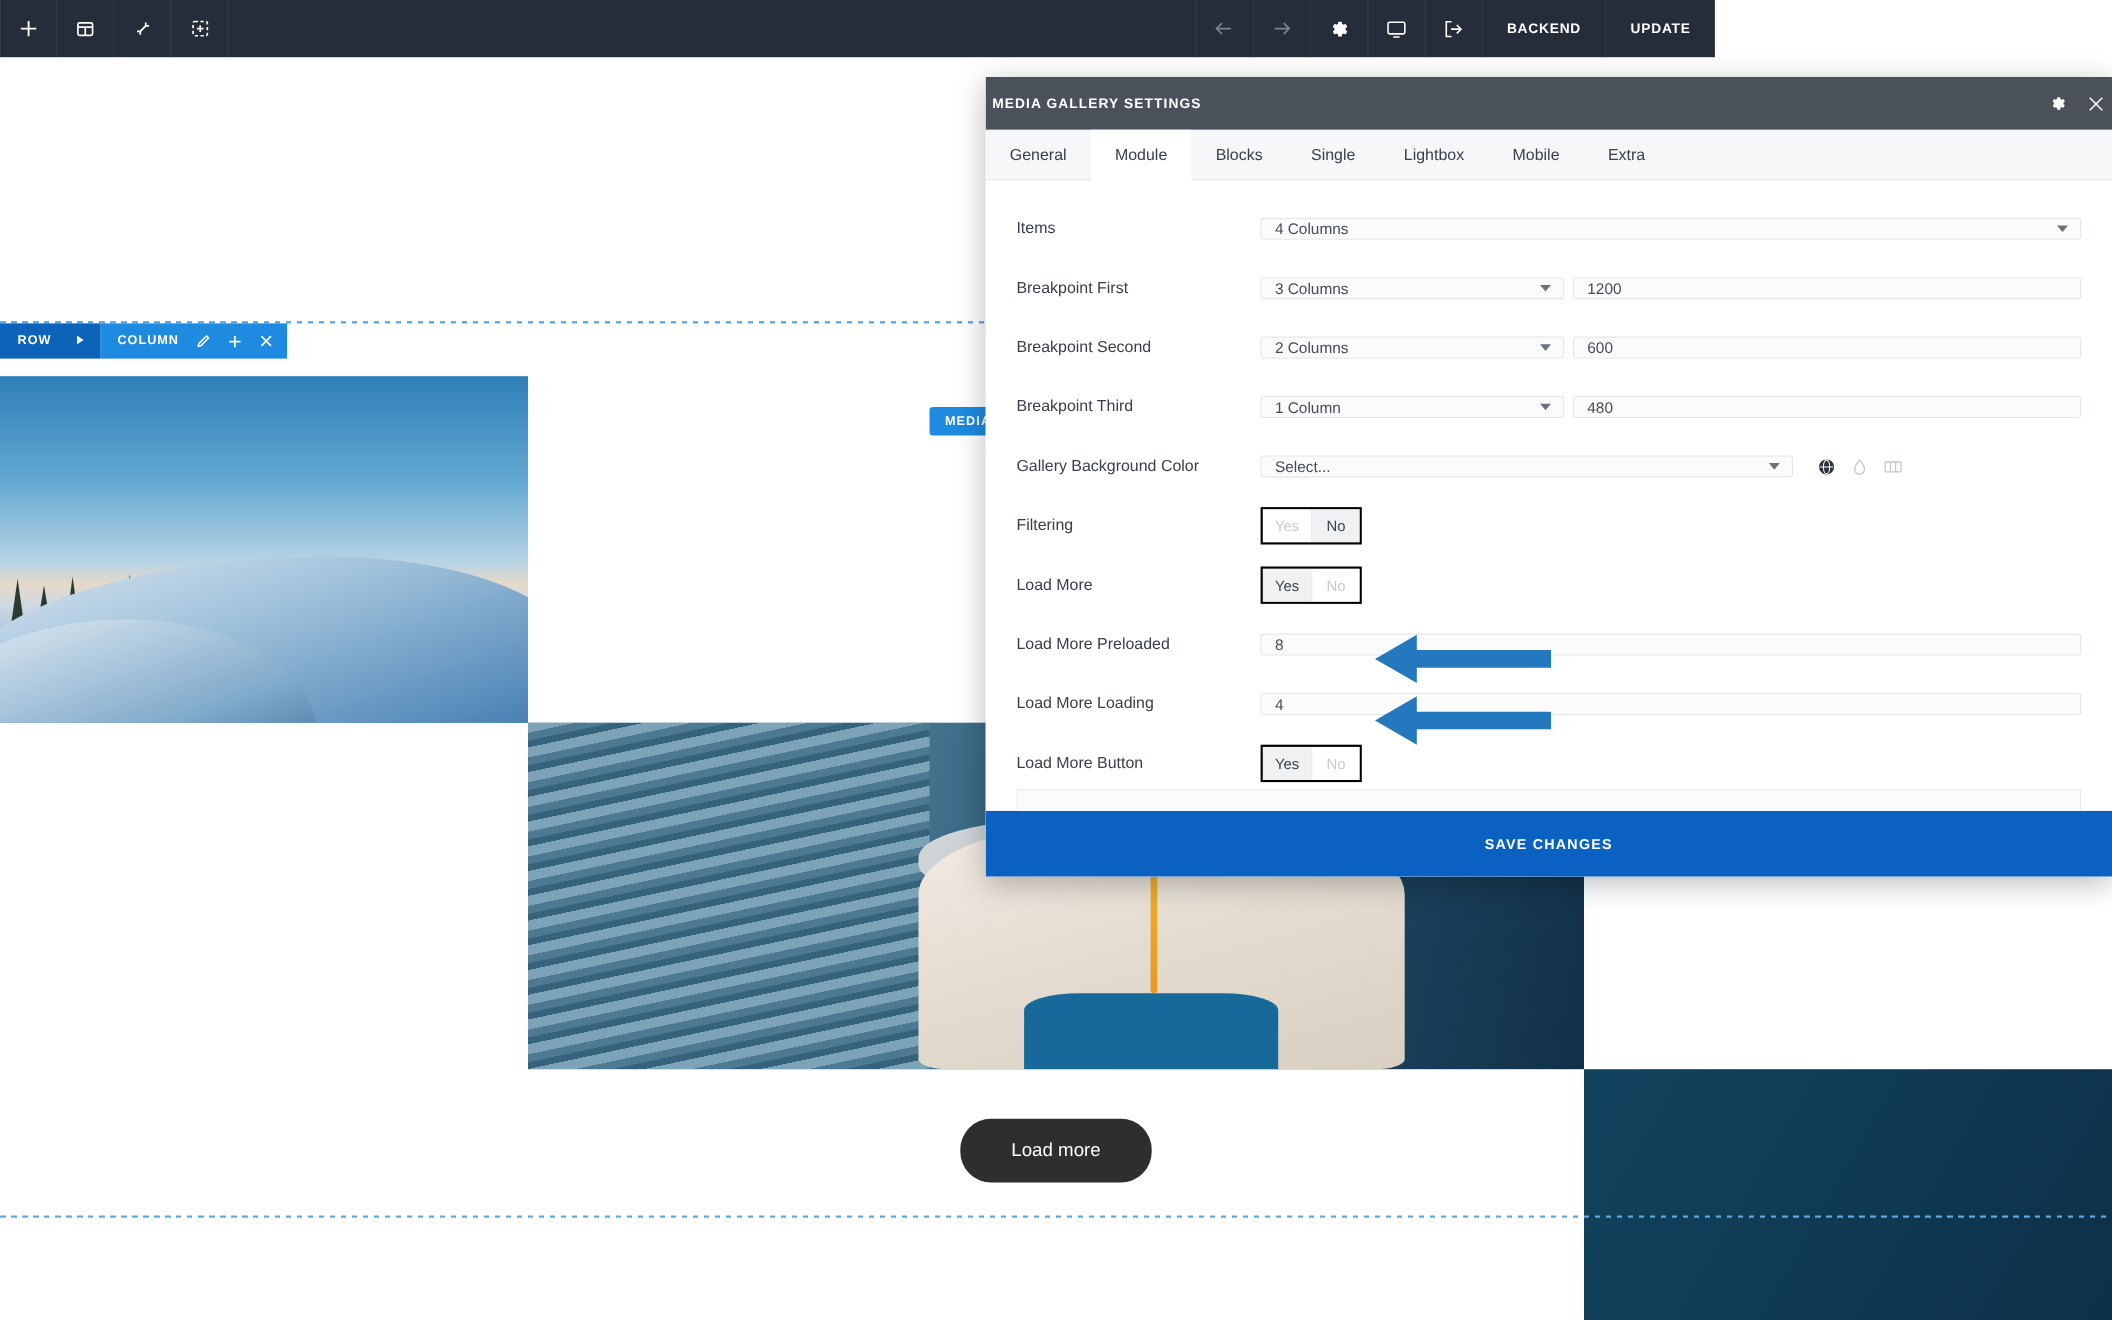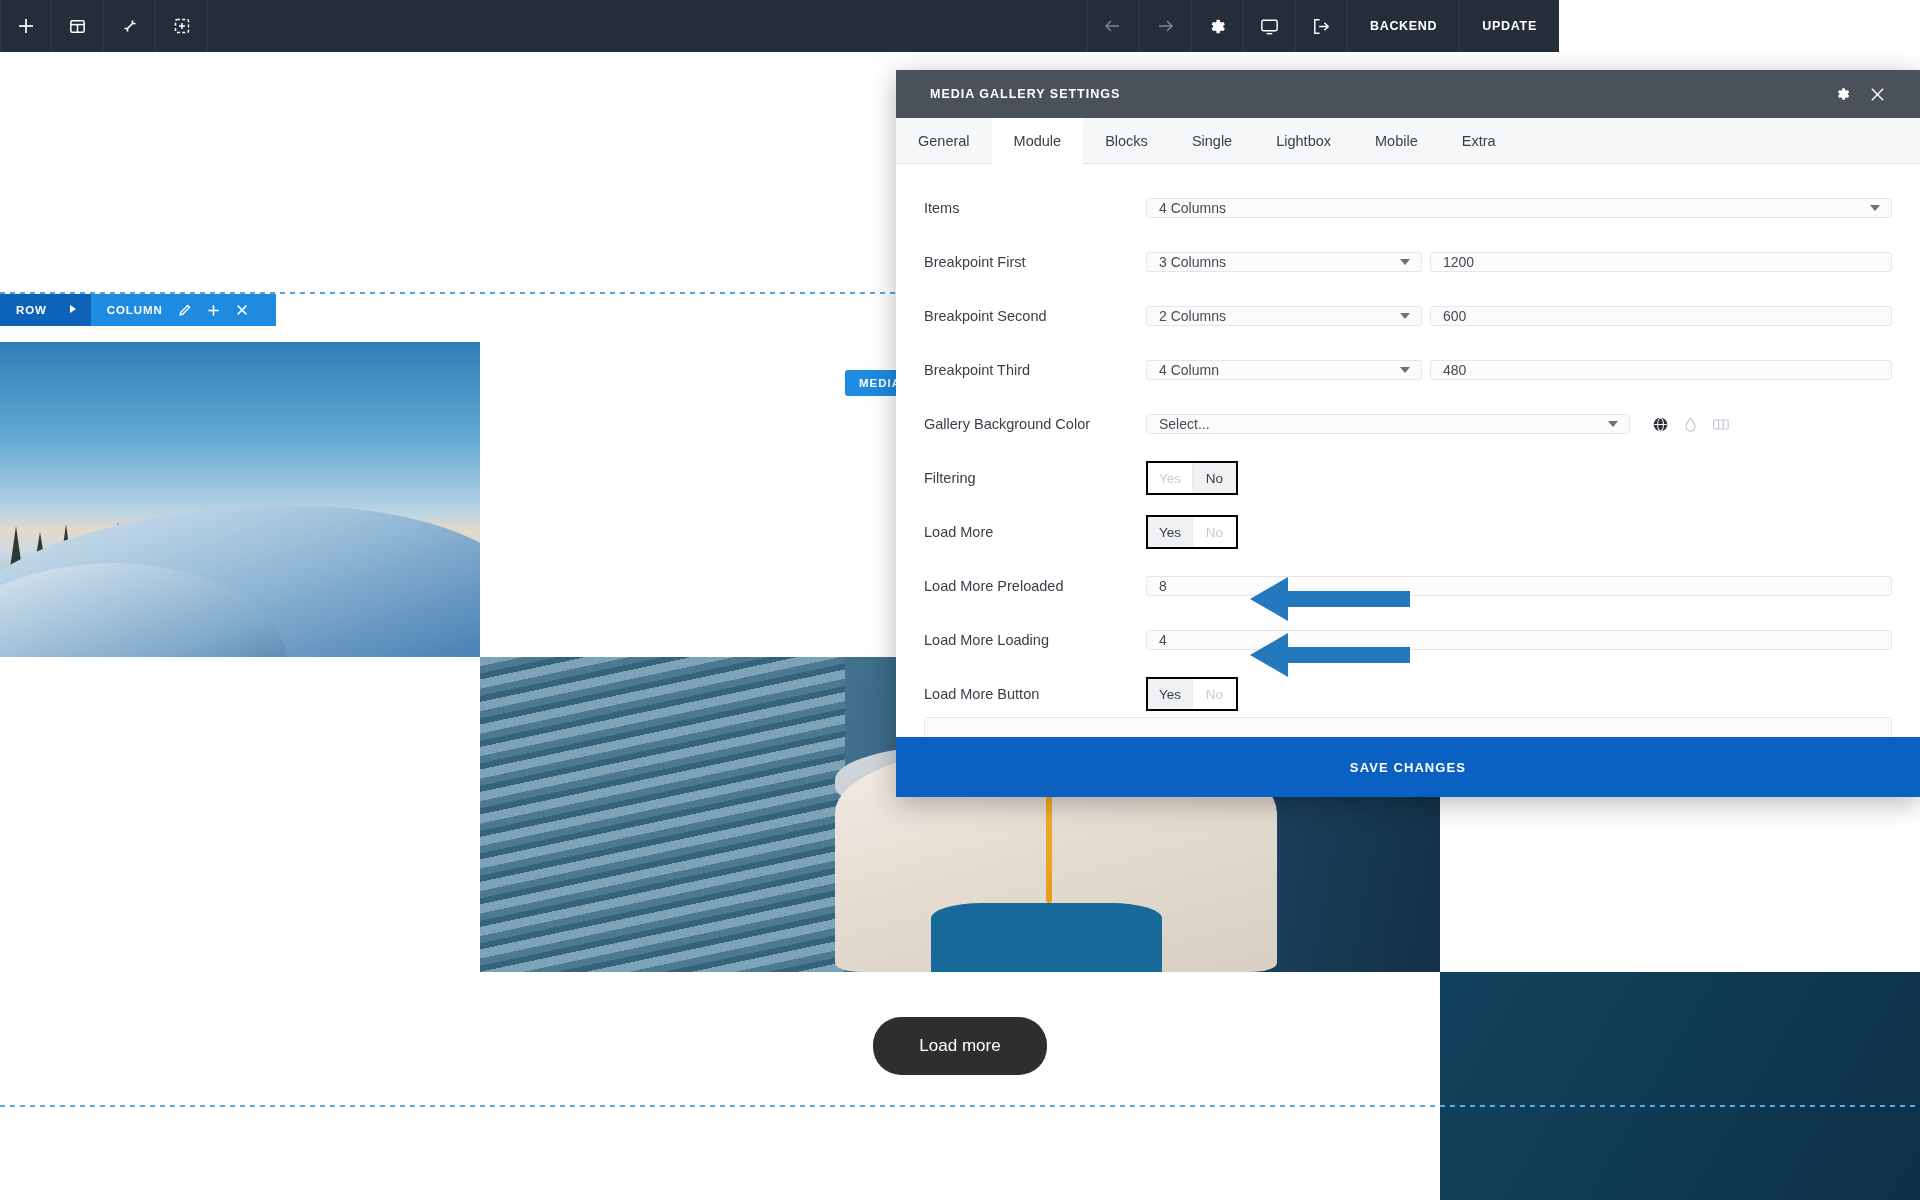--- a/index.html
+++ b/index.html
@@ -65,21 +65,21 @@
     height: 32px; display: flex; align-items: stretch;
     z-index: 30; font-size: 11.5px; font-weight: bold; letter-spacing: 0.9px;
     color: #ffffff;
   }
   .rc-row {
     background: #0d63b8; display: flex; align-items: center;
     padding: 0 14px 0 16px; gap: 22px; cursor: pointer;
   }
   .rc-col {
     background: #1e8ae0; display: flex; align-items: center;
-    padding: 0 27px 0 16px; gap: 14px; cursor: pointer;
+    padding: 0 12px 0 16px; gap: 14px; cursor: pointer;
   }
   .rc-ico { display: flex; align-items: center; justify-content: center; cursor: pointer; }
 
   
   .gallery { position: absolute; top: 50px; left: 0; width: 1920px; height: 630px; }
   .cell { position: absolute; overflow: hidden; }
 
   
   .ph-snow { background: linear-gradient(to bottom,#2f7fb8 0%,#62a8d2 30%,#b9d4e4 54%,#e6d9c8 60%,#cfd9e2 66%,#9fbad4 80%,#2f6fa8 100%); position:relative; }
   .snow-trees { position:absolute; left:0; right:0; top:56%; height:16%; }
@@ -137,21 +137,21 @@
     position: absolute; top: 70px; left: 896px;
     width: 1024px; height: 727px;
     background: #ffffff;
     box-shadow: 0 6px 26px rgba(0,0,0,.28);
     z-index: 50;
     display: flex; flex-direction: column;
     overflow: hidden;
   }
   .modal-head {
     height: 48px; background: #4a515b; flex: none;
-    display: flex; align-items: center; padding: 0 34px;
+    display: flex; align-items: center; padding: 0 6px;
     color: #ffffff;
   }
   .modal-title { font-size: 12.5px; font-weight: bold; letter-spacing: 1px; }
   .modal-head-sp { flex: 1; }
   .modal-hico { margin-left: 18px; cursor: pointer; display:flex; align-items:center; }
 
   .tabs {
     height: 46px; flex:none; background: #f6f7f8;
     display: flex; align-items: stretch;
     border-bottom: 1px solid #e1e4e8;
@@ -444,21 +444,21 @@
           <div class="fld rest">
             <span>600</span>
           </div>
         </div>
       </div>
 
       <div class="frow">
         <div class="flabel">Breakpoint Third</div>
         <div class="fctrl">
           <div class="fld half">
-            <span>4 Column</span>
+            <span>1 Column</span>
             <span class="caret"></span>
           </div>
           <div class="fld rest">
             <span>480</span>
           </div>
         </div>
       </div>
 
       <div class="frow">
         <div class="flabel">Gallery Background Color</div>

